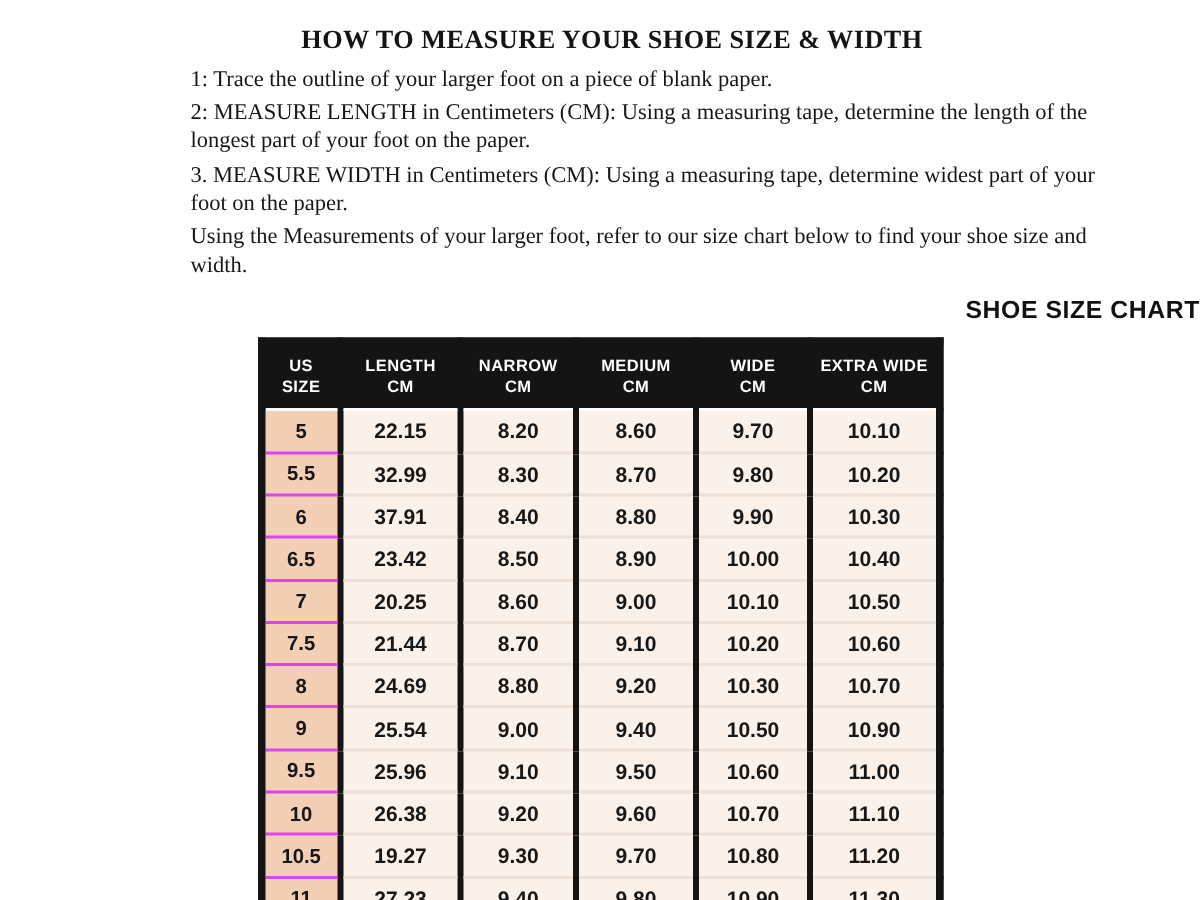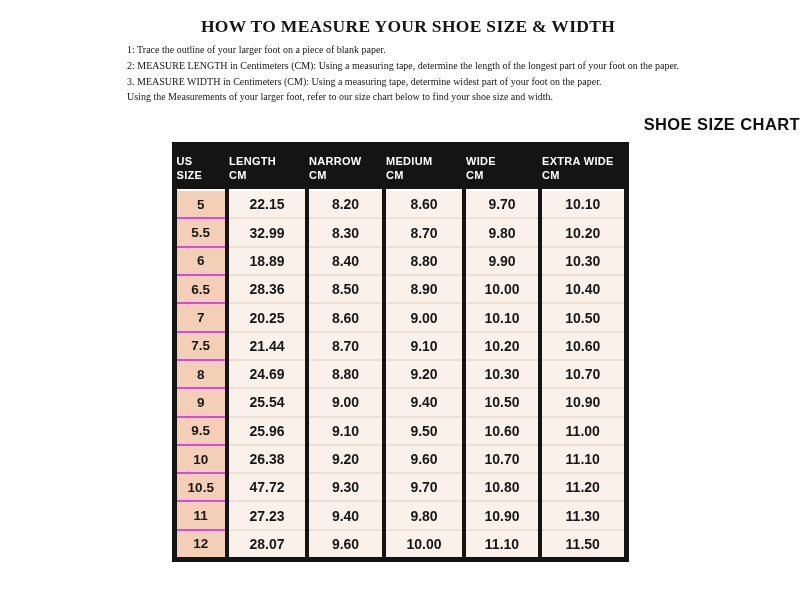--- a/index.html
+++ b/index.html
@@ -19,21 +19,21 @@
     font-weight: 700;
     font-size: 17.5px;
     letter-spacing: 0.3px;
     text-align: center;
     margin: 16px 0 7px 16px;
     color: #141414;
   }
 
   .instructions {
     font-family: "Liberation Serif", serif;
-    font-size: 10px;
+    font-size: 15px;
     line-height: 1.28;
     margin-left: 127px;
     width: 606px;
     color: #161616;
   }
   .instructions p {
     margin: 0 0 3px 0;
   }
 
   .chart-heading {
@@ -62,21 +62,21 @@
   .size-table col.c-xwide { width: 86px; }
 
   .size-table th {
     background: var(--header-bg, #141414);
     color: var(--header-text, #ffffff);
     font-family: "Liberation Sans", sans-serif;
     font-weight: 700;
     font-size: 11px;
     letter-spacing: 0.3px;
     line-height: 1.3;
-    text-align: left;
+    text-align: center;
     vertical-align: middle;
     height: 38px;
     padding: 2px 0;
     border-left: 4px solid var(--table-border, #141414);
     border-bottom: 2px solid #ffffff;
   }
   .size-table th:first-child { border-left: none; }
 
   .size-table td {
     font-family: "Liberation Sans", sans-serif;
@@ -146,29 +146,29 @@
         <tr>
           <td>5.5</td>
           <td>32.99</td>
           <td>8.30</td>
           <td>8.70</td>
           <td>9.80</td>
           <td>10.20</td>
         </tr>
         <tr>
           <td>6</td>
-          <td>18.89</td>
+          <td>37.91</td>
           <td>8.40</td>
           <td>8.80</td>
           <td>9.90</td>
           <td>10.30</td>
         </tr>
         <tr>
           <td>6.5</td>
-          <td>28.36</td>
+          <td>23.42</td>
           <td>8.50</td>
           <td>8.90</td>
           <td>10.00</td>
           <td>10.40</td>
         </tr>
         <tr>
           <td>7</td>
           <td>20.25</td>
           <td>8.60</td>
           <td>9.00</td>
@@ -210,21 +210,21 @@
         <tr>
           <td>10</td>
           <td>26.38</td>
           <td>9.20</td>
           <td>9.60</td>
           <td>10.70</td>
           <td>11.10</td>
         </tr>
         <tr>
           <td>10.5</td>
-          <td>47.72</td>
+          <td>19.27</td>
           <td>9.30</td>
           <td>9.70</td>
           <td>10.80</td>
           <td>11.20</td>
         </tr>
         <tr>
           <td>11</td>
           <td>27.23</td>
           <td>9.40</td>
           <td>9.80</td>

